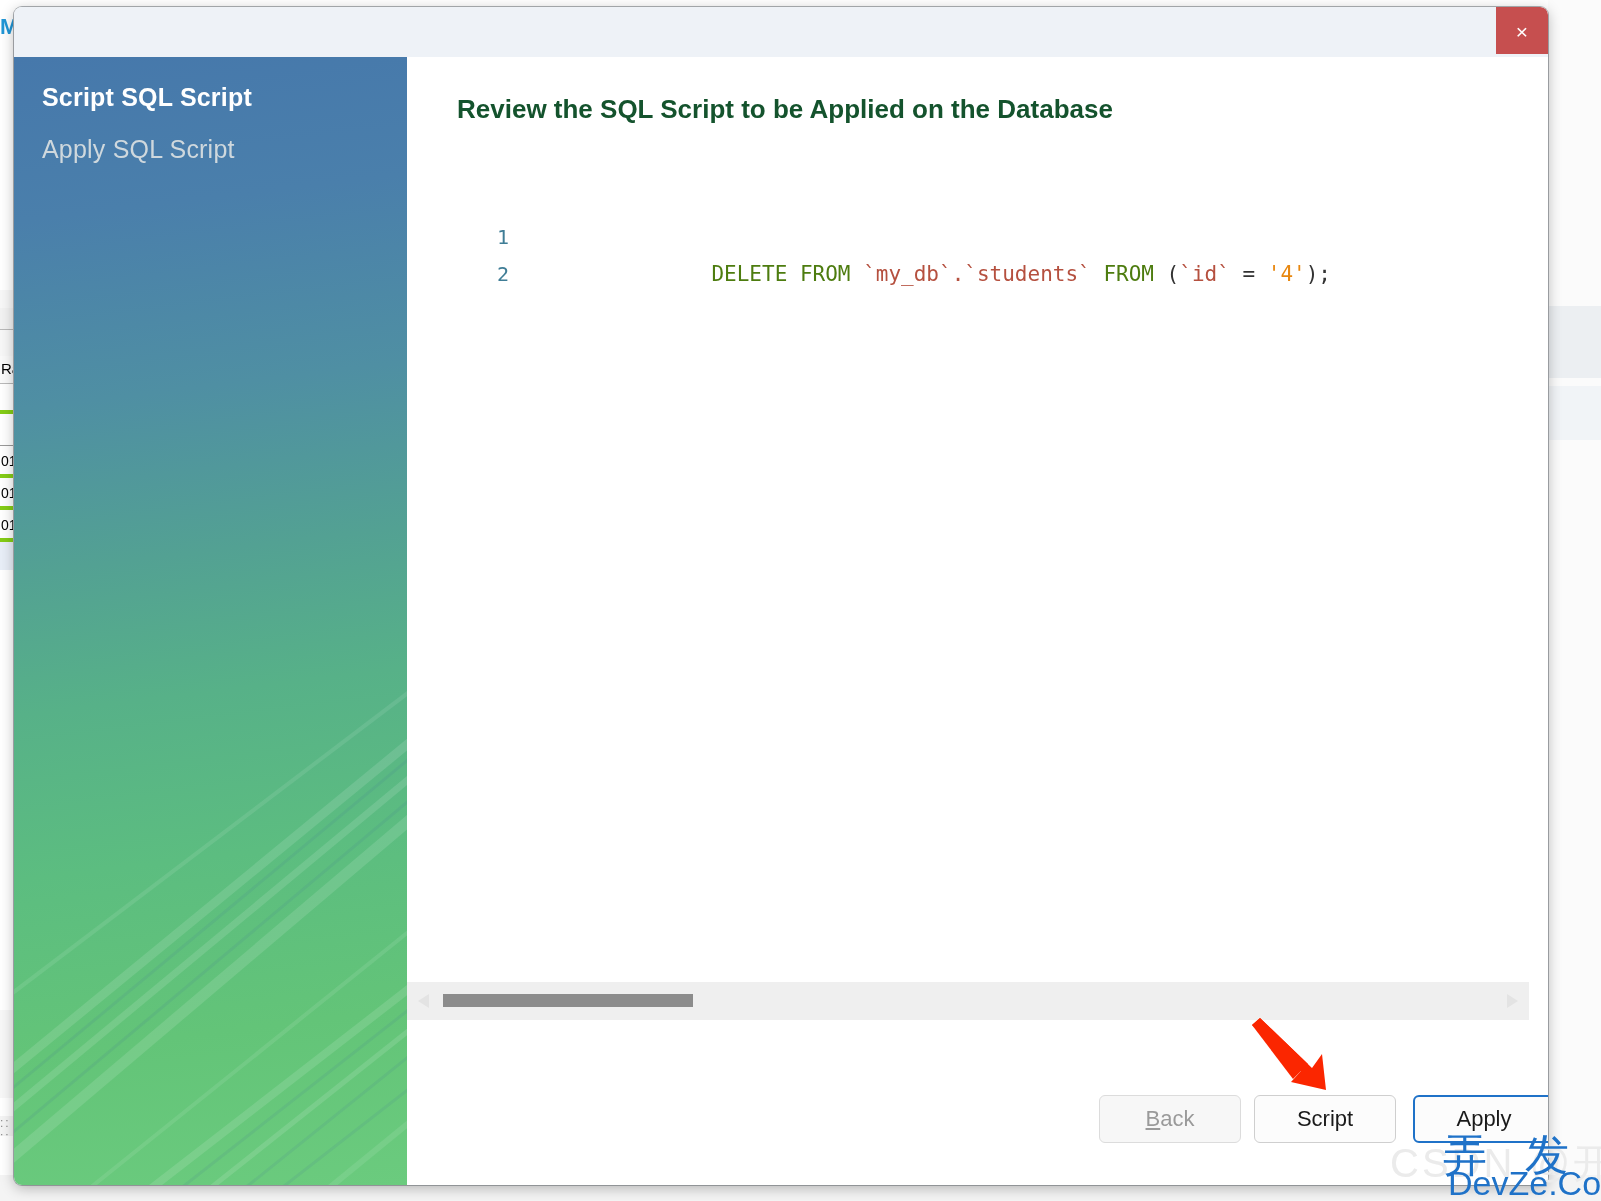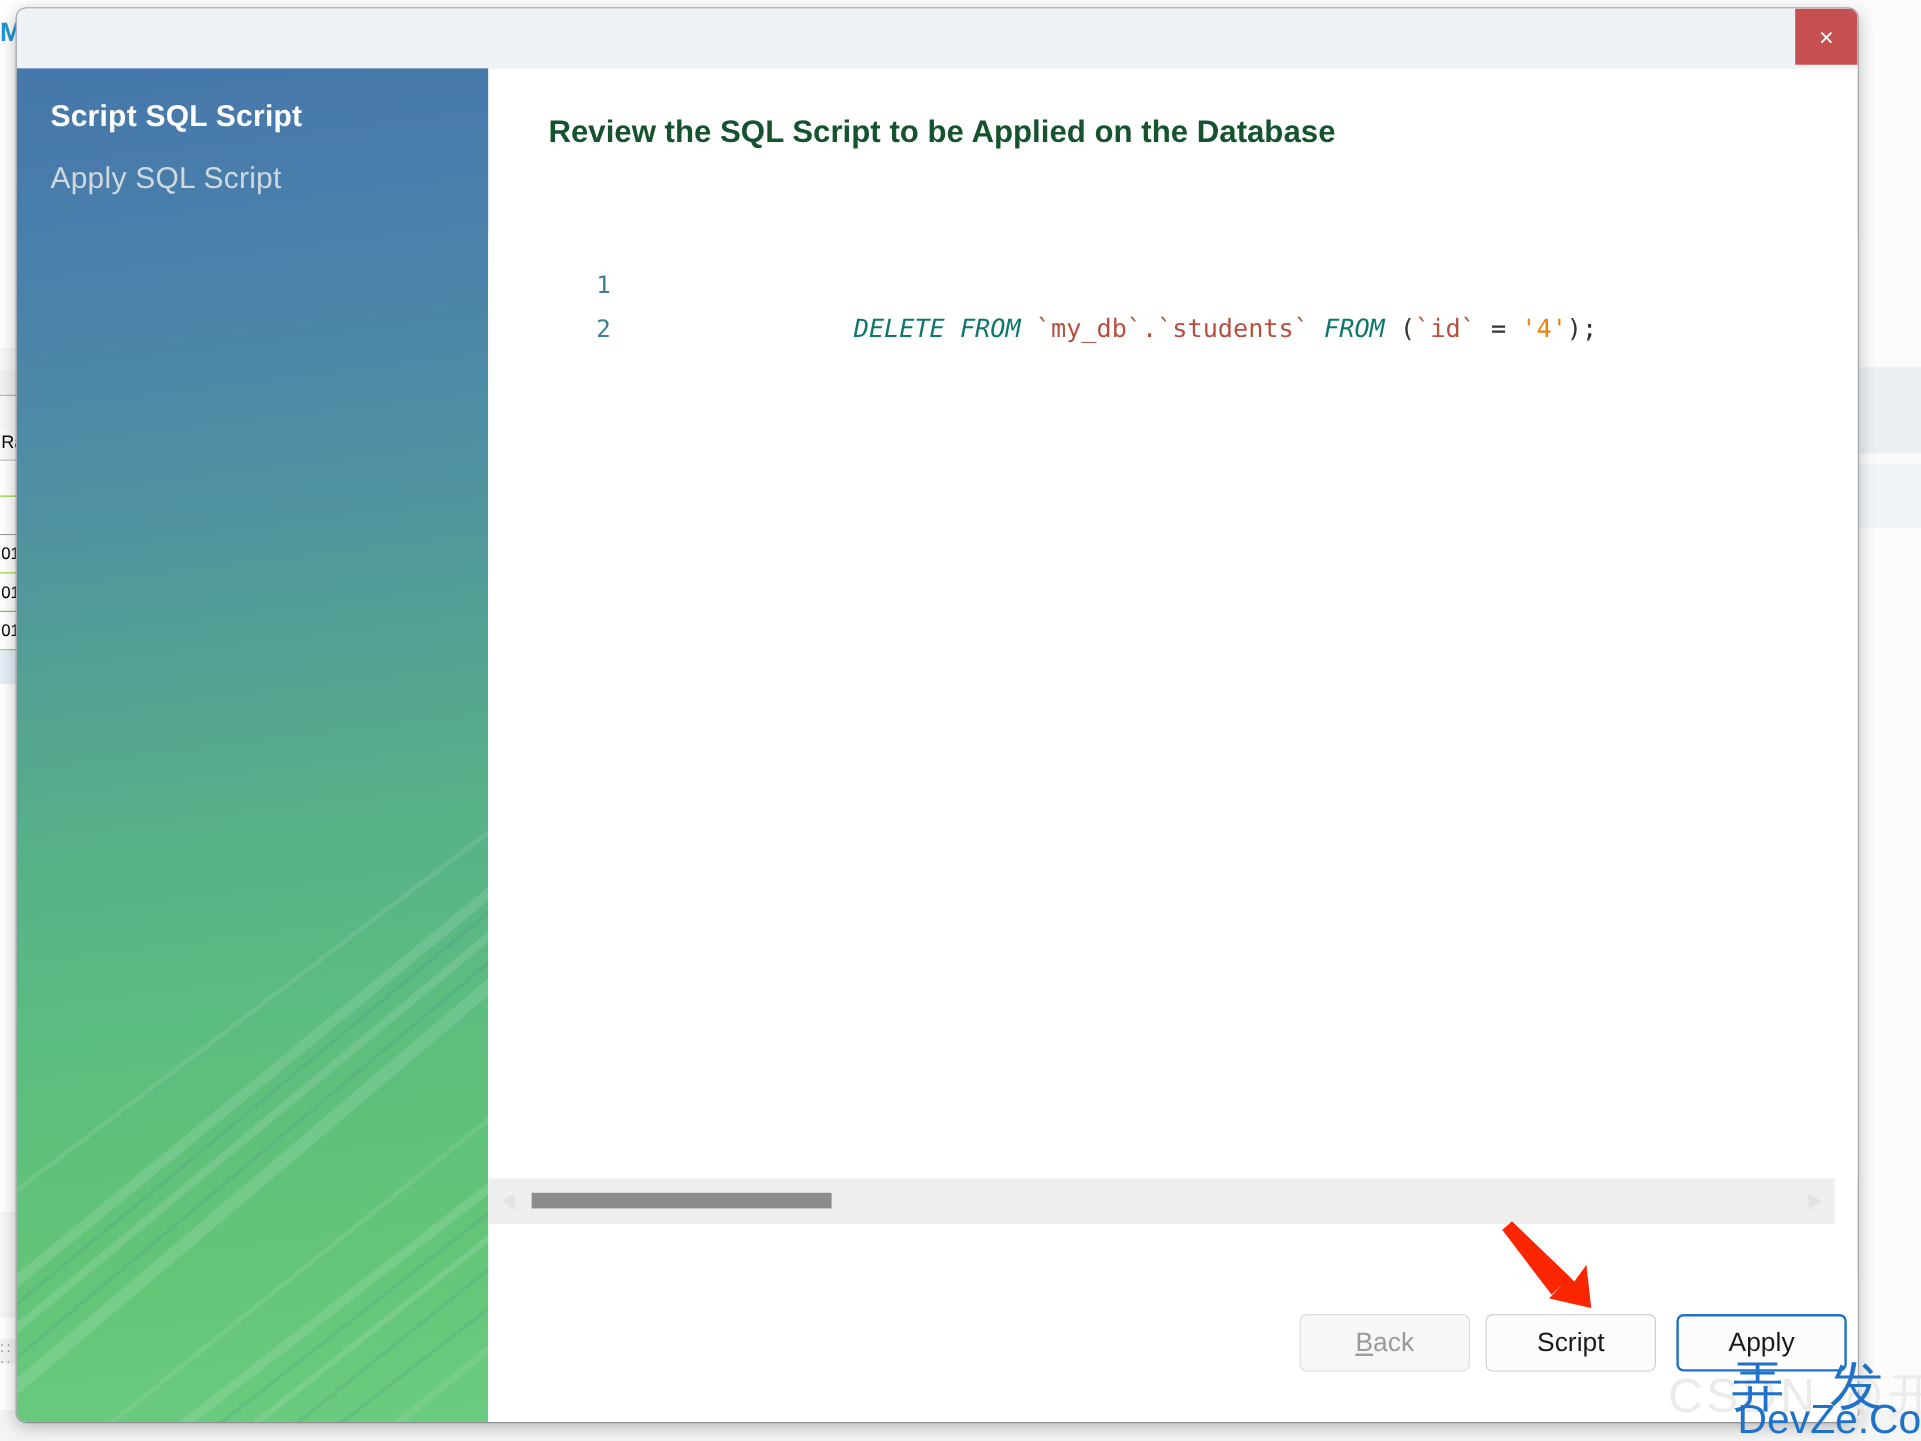--- a/index.html
+++ b/index.html
@@ -16,21 +16,21 @@
   #bg-icon{
     position:absolute;left:0;top:14px;width:14px;height:26px;
     color:#2196d6;font-weight:bold;font-size:22px;line-height:26px;
     overflow:hidden;white-space:nowrap;
   }
   #bg-grid{position:absolute;left:0;top:290px;width:14px;height:760px;}
   .bg-strip{position:absolute;left:0;width:14px;box-sizing:border-box;}
   .bg-hdr{background:#f2f2f2;border-bottom:1px solid #b9b9b9;}
   .bg-colhdr{background:#fafafa;border-bottom:1px solid #b9b9b9;
     font-size:15px;color:#000;line-height:26px;overflow:hidden;white-space:nowrap;}
-  .bg-row{background:#ffffff;border-bottom:1px solid #84cc16;
+  .bg-row{background:#ffffff;border-bottom:4px solid #84cc16;
     font-size:14px;color:#000;line-height:30px;overflow:hidden;white-space:nowrap;
     font-family:"Liberation Sans",sans-serif;}
   .bg-tint{background:#e8eef7;}
   .bg-plain{background:#f7f7f7;}
   .bg-dots{color:#8a8a8a;font-size:12px;line-height:14px;letter-spacing:2px;overflow:hidden;}
   #bg-rightcol{position:absolute;right:0;top:0;width:53px;height:1201px;background:#fbfbfb;}
   #bg-rightcol .panel{position:absolute;right:0;background:#eceff2;}
   #bg-bottom{position:absolute;left:0;bottom:0;width:1601px;height:26px;background:#f4f4f4;}
 
   
@@ -90,21 +90,21 @@
   .ln{
     position:absolute;left:40px;width:62px;text-align:right;
     font-family:"DejaVu Sans Mono",monospace;font-size:20px;color:#3f7d96;
     line-height:37px;
   }
   .code-text{
     position:absolute;left:178px;
     font-family:"DejaVu Sans Mono",monospace;font-size:21px;line-height:37px;
     white-space:pre;
   }
-  .tok-kw{color:#0f766e;font-style:italic;}
+  .tok-kw{color:#4d7c0f;}
   .tok-id{color:#b5503f;}
   .tok-str{color:#e8870f;}
   .tok-op{color:#333333;}
 
   
   #code-hscroll{
     position:absolute;left:0px;top:925px;width:1122px;height:38px;
     background:#efefef;
   }
   #hs-left,#hs-right{position:absolute;top:0;width:26px;height:38px;cursor:pointer;}
@@ -119,21 +119,21 @@
   }
 
   
   #footer{
     position:absolute;left:0;bottom:0;width:1141px;height:120px;background:#fff;
   }
   .btn{
     position:absolute;top:30px;height:48px;
     border-radius:6px;background:#fcfcfc;border:1px solid #cfcfcf;
     font-family:"Liberation Sans",sans-serif;font-size:22px;color:#1a1a1a;
-    cursor:pointer;text-align:center;line-height:46px;padding:0;
+    cursor:pointer;text-align:center;line-height:46px;padding:0;margin-left:16px;
   }
   #btn-back{left:676px;width:142px;color:#9a9a9a;background:#f7f7f7;border-color:#dcdcdc;cursor:default;}
   #btn-back u{text-decoration:underline;}
   #btn-apply{left:831px;width:142px;}
   #btn-cancel{left:990px;width:142px;border:2px solid #1f72c8;line-height:44px;}
 
   
   #annot-arrow{position:absolute;left:1238px;top:990px;width:110px;height:105px;pointer-events:none;}
 
   

